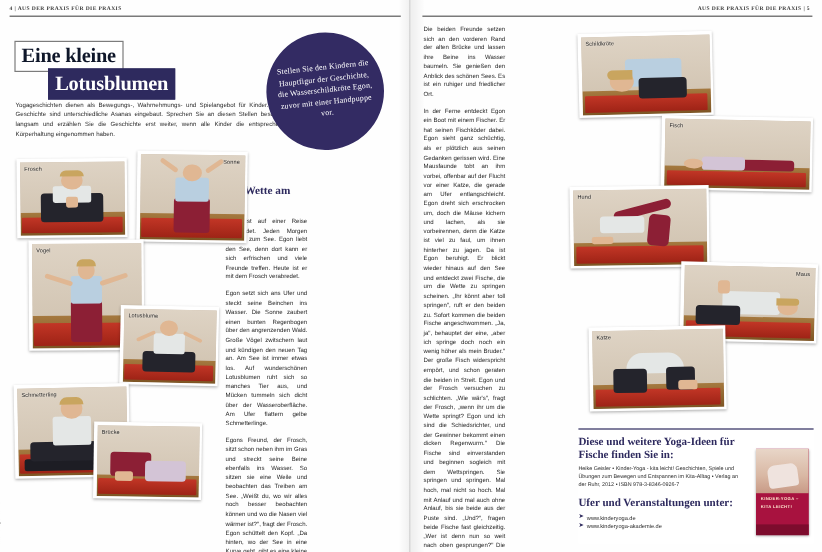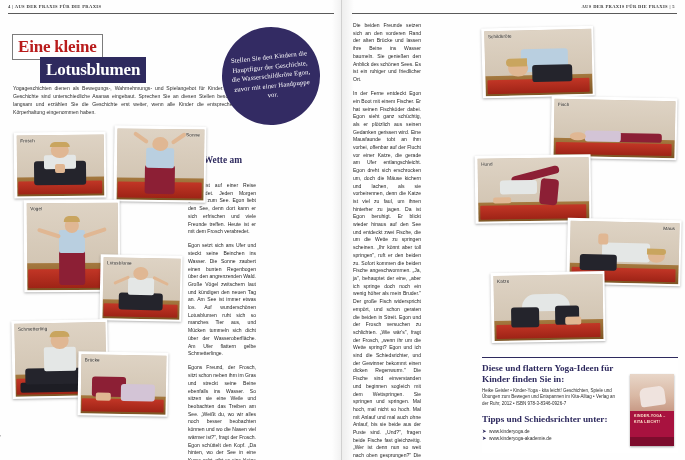--- a/index.html
+++ b/index.html
@@ -43,21 +43,21 @@
   .runrule-left  { left: 8px;  width: 326px; }
 
   
   .headline { position: absolute; left: 12px; top: 34px; }
   .hl-line {
     display: inline-block;
     background: #ffffff;
     border: 1px solid #7c7c7c;
     font-family: "Liberation Serif", serif;
     font-weight: bold;
-    color: #b91c1c;
+    color: #0f172a;
     line-height: 1;
     padding: 3px 5px 4px 5px;
   }
   .hl-1 { font-size: 17px; letter-spacing: -0.2px; }
   .hl-2 {
     font-size: 17px; letter-spacing: -0.2px;
     margin-left: 28px; margin-top: -3px;
     background: #2e2a5e; color: #ffffff; border-color: #2e2a5e;
   }
   
@@ -393,23 +393,23 @@
         <div class="fig shirt-white" style="left:26%; top:30%; width:44%; height:26%; border-radius:14px 14px 4px 4px;"></div>
         <div class="fig pants-dark r3" style="left:16%; top:50%; width:26%; height:30%;"></div>
         <div class="fig pants-dark r3" style="left:56%; top:48%; width:22%; height:30%;"></div>
         <div class="fig skin r2" style="left:66%; top:66%; width:14%; height:11%;"></div>
         <div class="cap cap-l">Katze</div>
       </div>
     </div>
   </div>
 
   <div class="infobox">
-    <div class="ib-title">Diese und flattern Yoga-Ideen für Kinder finden Sie in:</div>
+    <div class="ib-title">Diese und weitere Yoga-Ideen für Fische finden Sie in:</div>
     <div class="ib-detail">Heike Geisler • Kinder-Yoga - kita leicht! Geschichten, Spiele und Übungen zum Bewegen und Entspannen im Kita-Alltag • Verlag an der Ruhr, 2012 • ISBN 978-3-8346-0926-7</div>
-    <div class="ib-title2">Tipps und Schiedsrichter unter:</div>
+    <div class="ib-title2">Ufer und Veranstaltungen unter:</div>
     <div class="ib-link">
       <span class="ib-arrow">➤</span>
       <span>www.kinderyoga.de</span>
     </div>
     <div class="ib-link">
       <span class="ib-arrow">➤</span>
       <span>www.kinderyoga-akademie.de</span>
     </div>
 
     <div class="bookcover">

